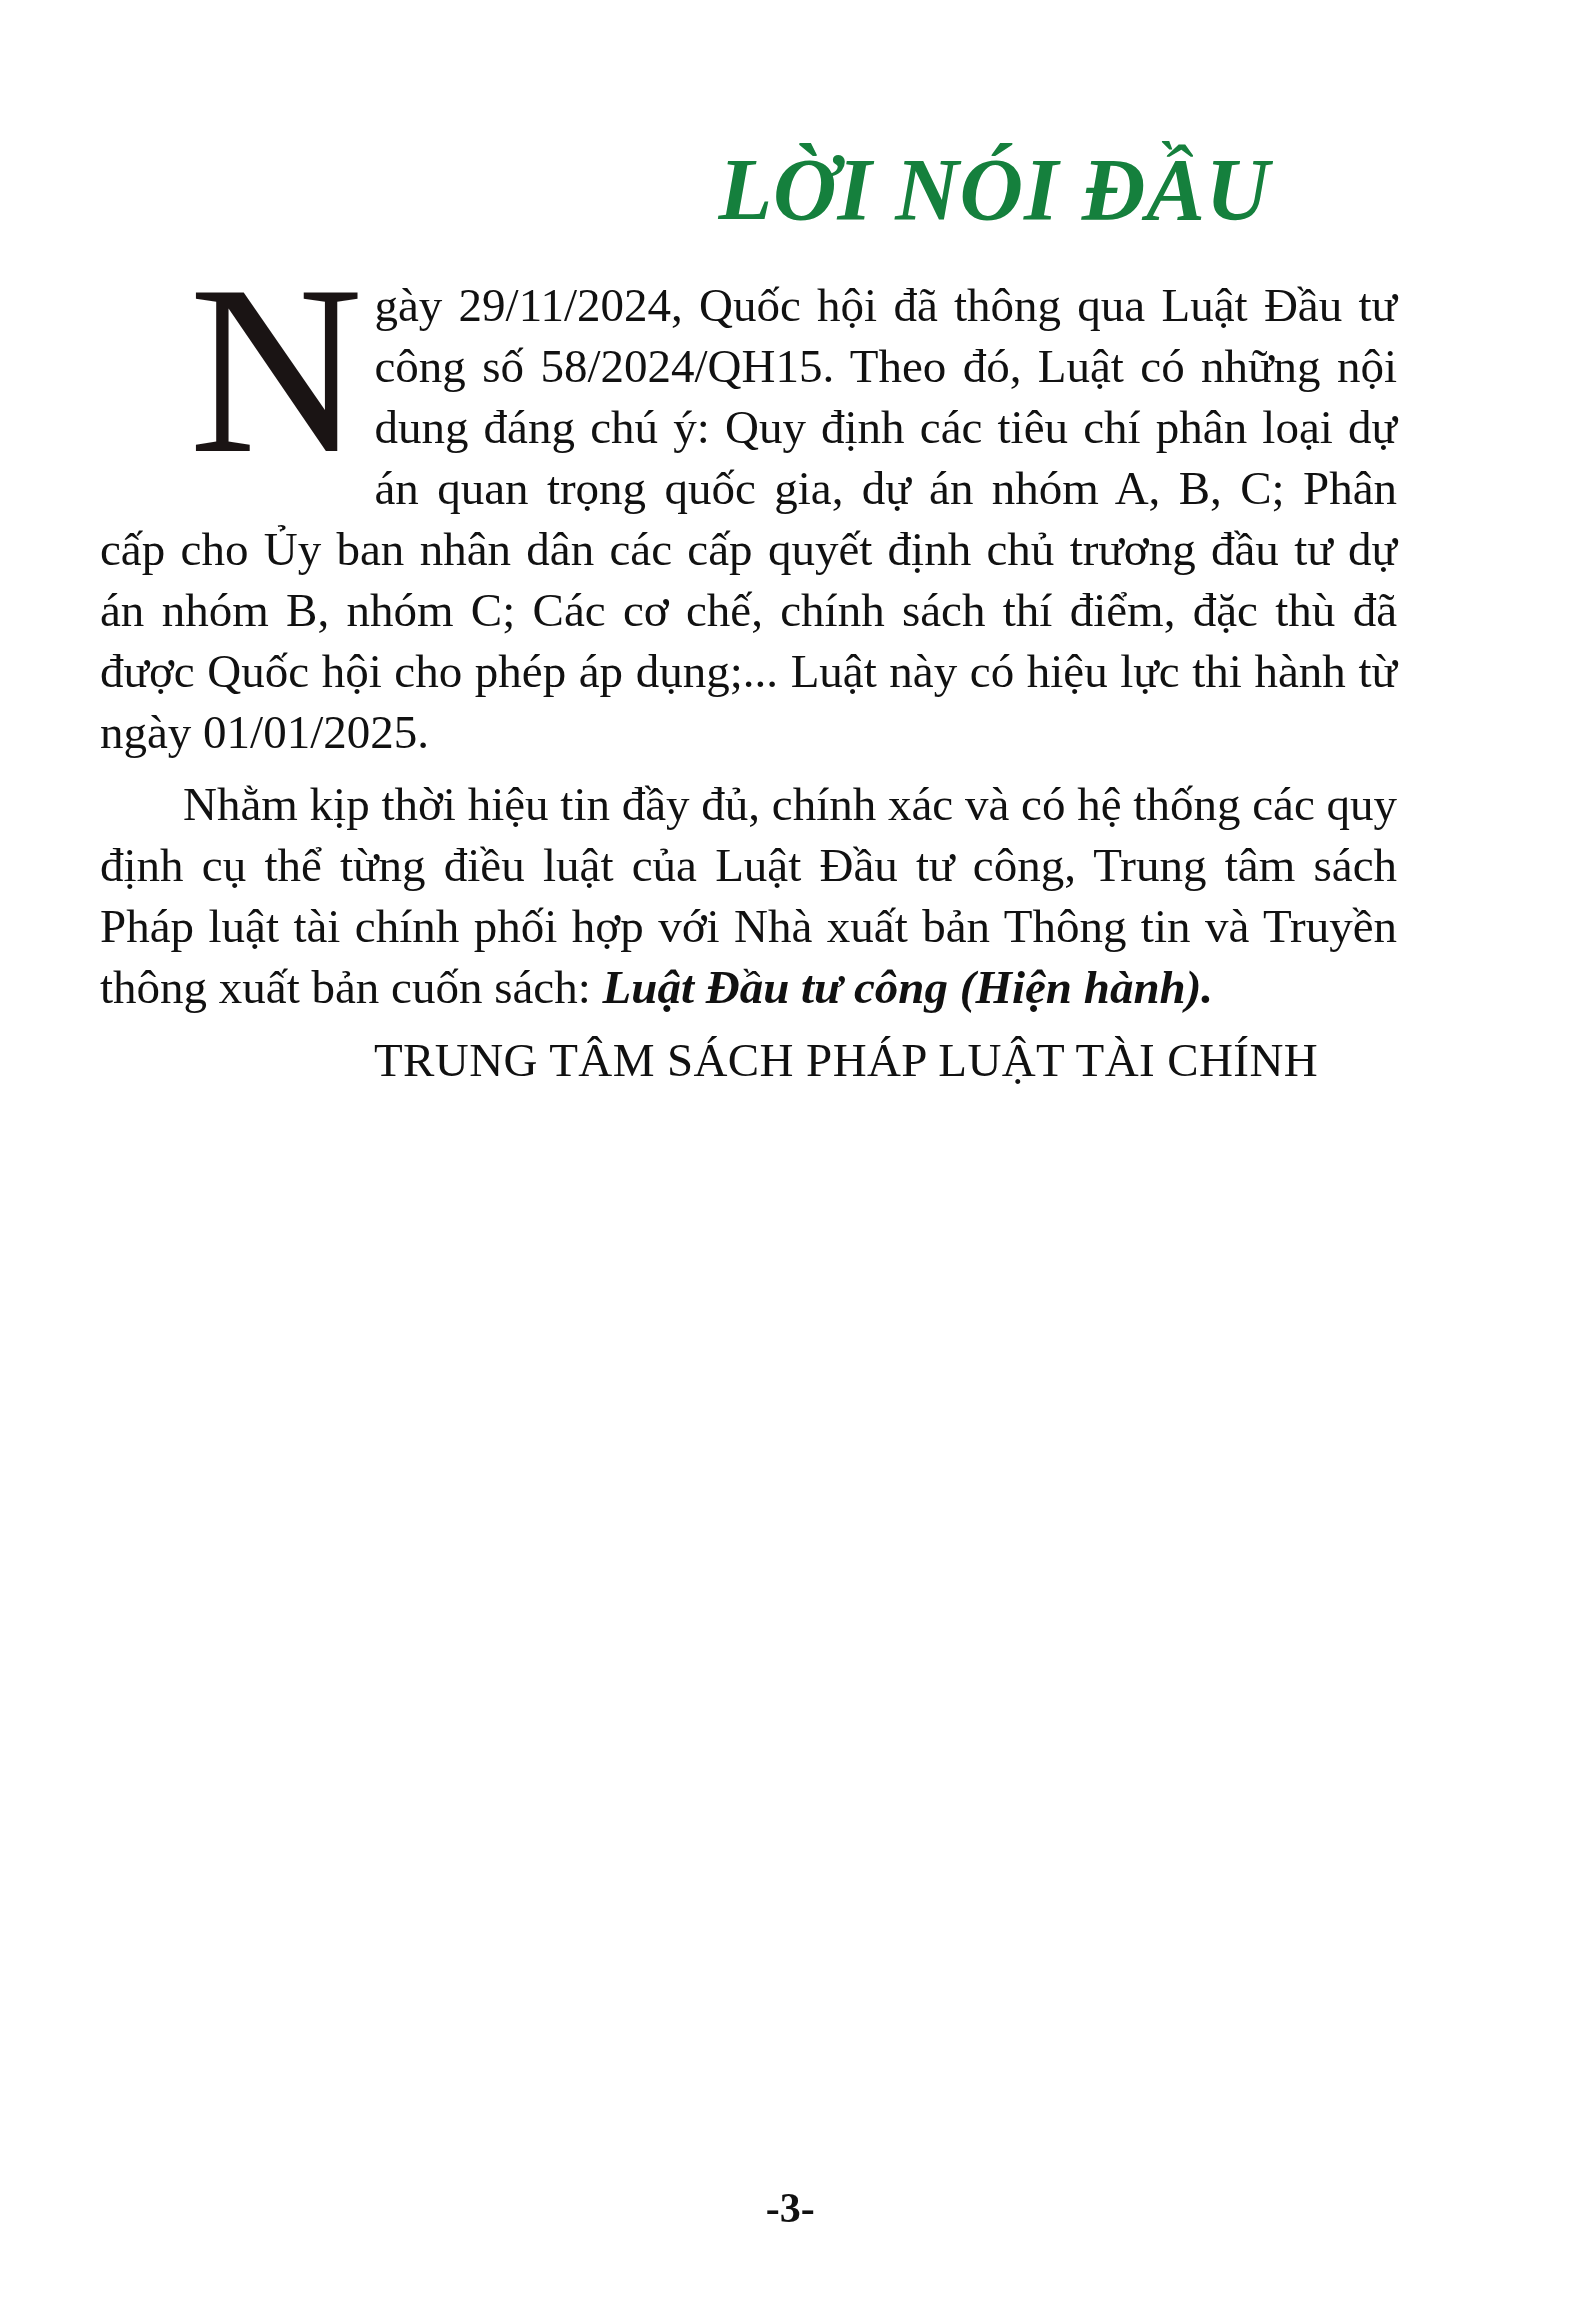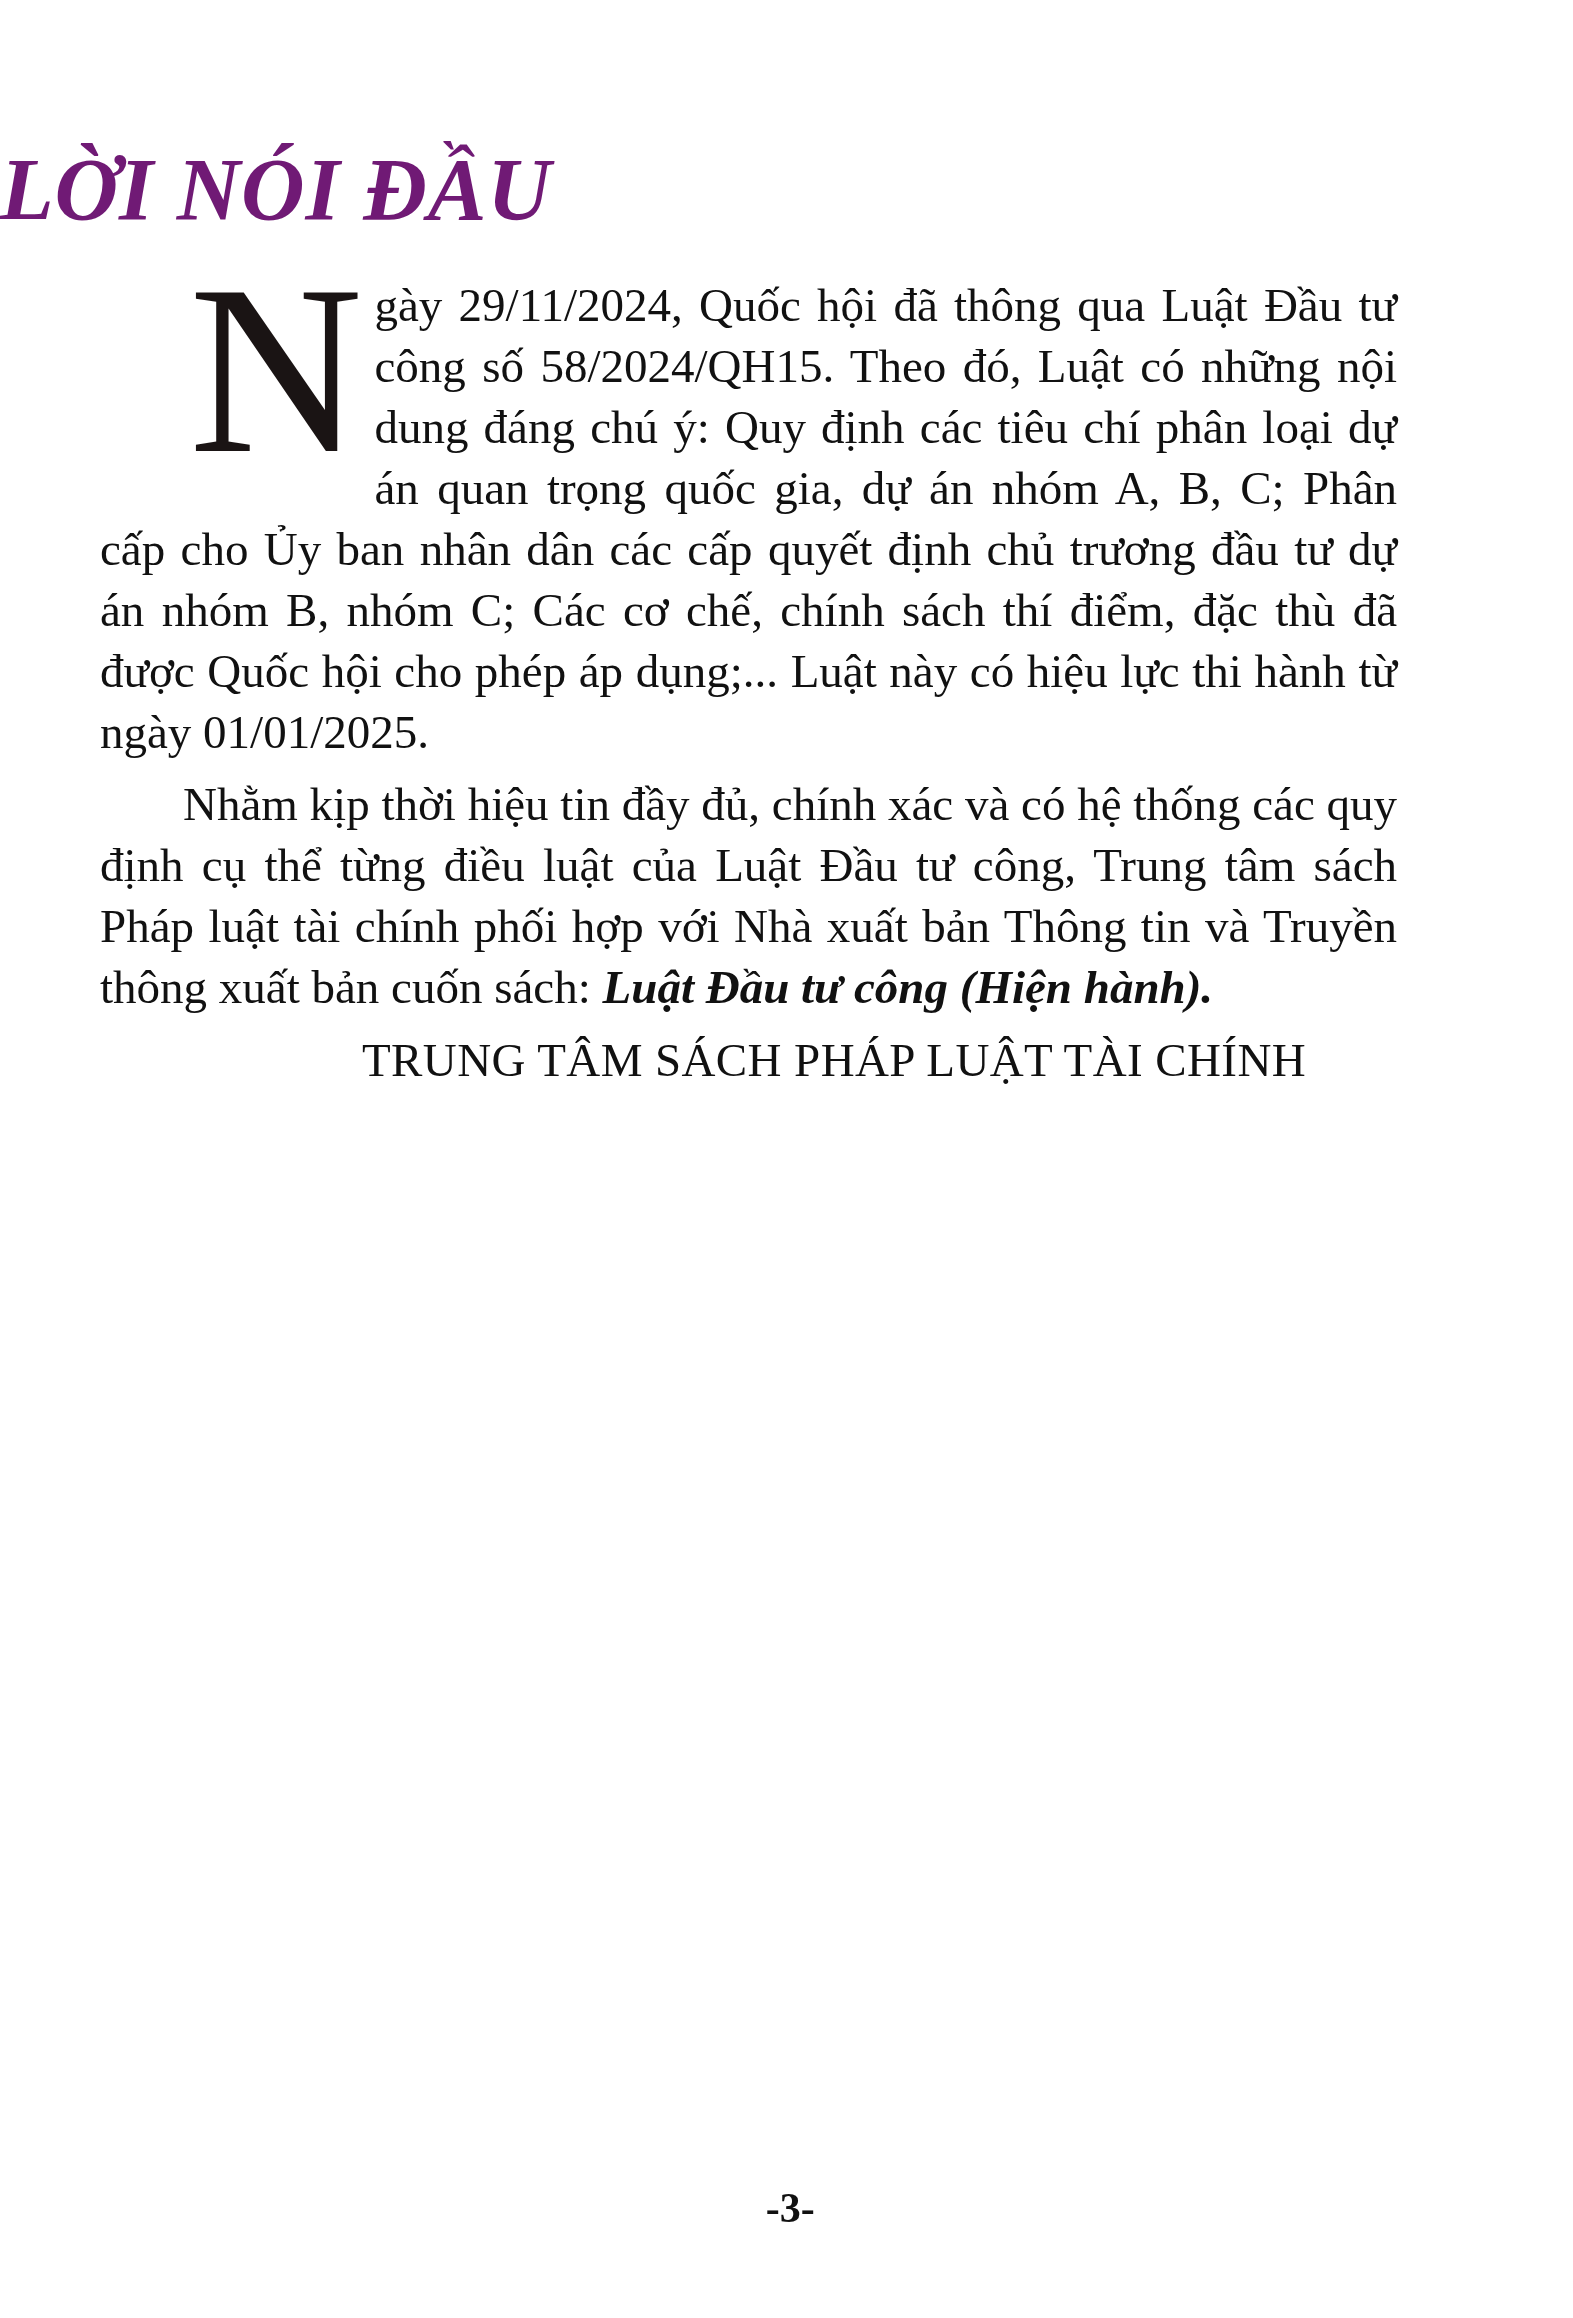--- a/index.html
+++ b/index.html
@@ -19,29 +19,29 @@
       position: absolute;
       left: 0; top: 0;
       width: 1574px; height: 2319px;
       background: #ffffff;
     }
     .title {
       position: absolute;
       left: 0;
       width: 1270px;
       top: 137px;
-      text-align: left;
+      text-align: right;
       font-family: "Liberation Serif", "DejaVu Serif", serif;
       font-weight: bold;
       font-style: italic;
       font-size: 88px;
       line-height: 106px;
       letter-spacing: 0.8px;
       margin: 0;
-      color: #701a75;
+      color: #15803d;
     }
     .body-text {
       position: absolute;
       left: 100px;
       width: 1297px;
       top: 275px;
       font-size: 47px;
       line-height: 61px;
       text-align: justify;
       color: #111111;
@@ -67,21 +67,21 @@
       padding-top: 0;
       color: #1a1414;
       font-family: "Liberation Serif", "DejaVu Serif", serif;
       font-weight: normal;
     }
     .bi {
       font-weight: bold;
       font-style: italic;
     }
     .signature {
-      margin: 0;
+      margin: 12px;
       padding-left: 262px;
       text-align: left;
       letter-spacing: 0.4px;
     }
     .page-number {
       position: absolute;
       left: 0;
       width: 1574px;
       top: 2184px;
       text-align: center;

